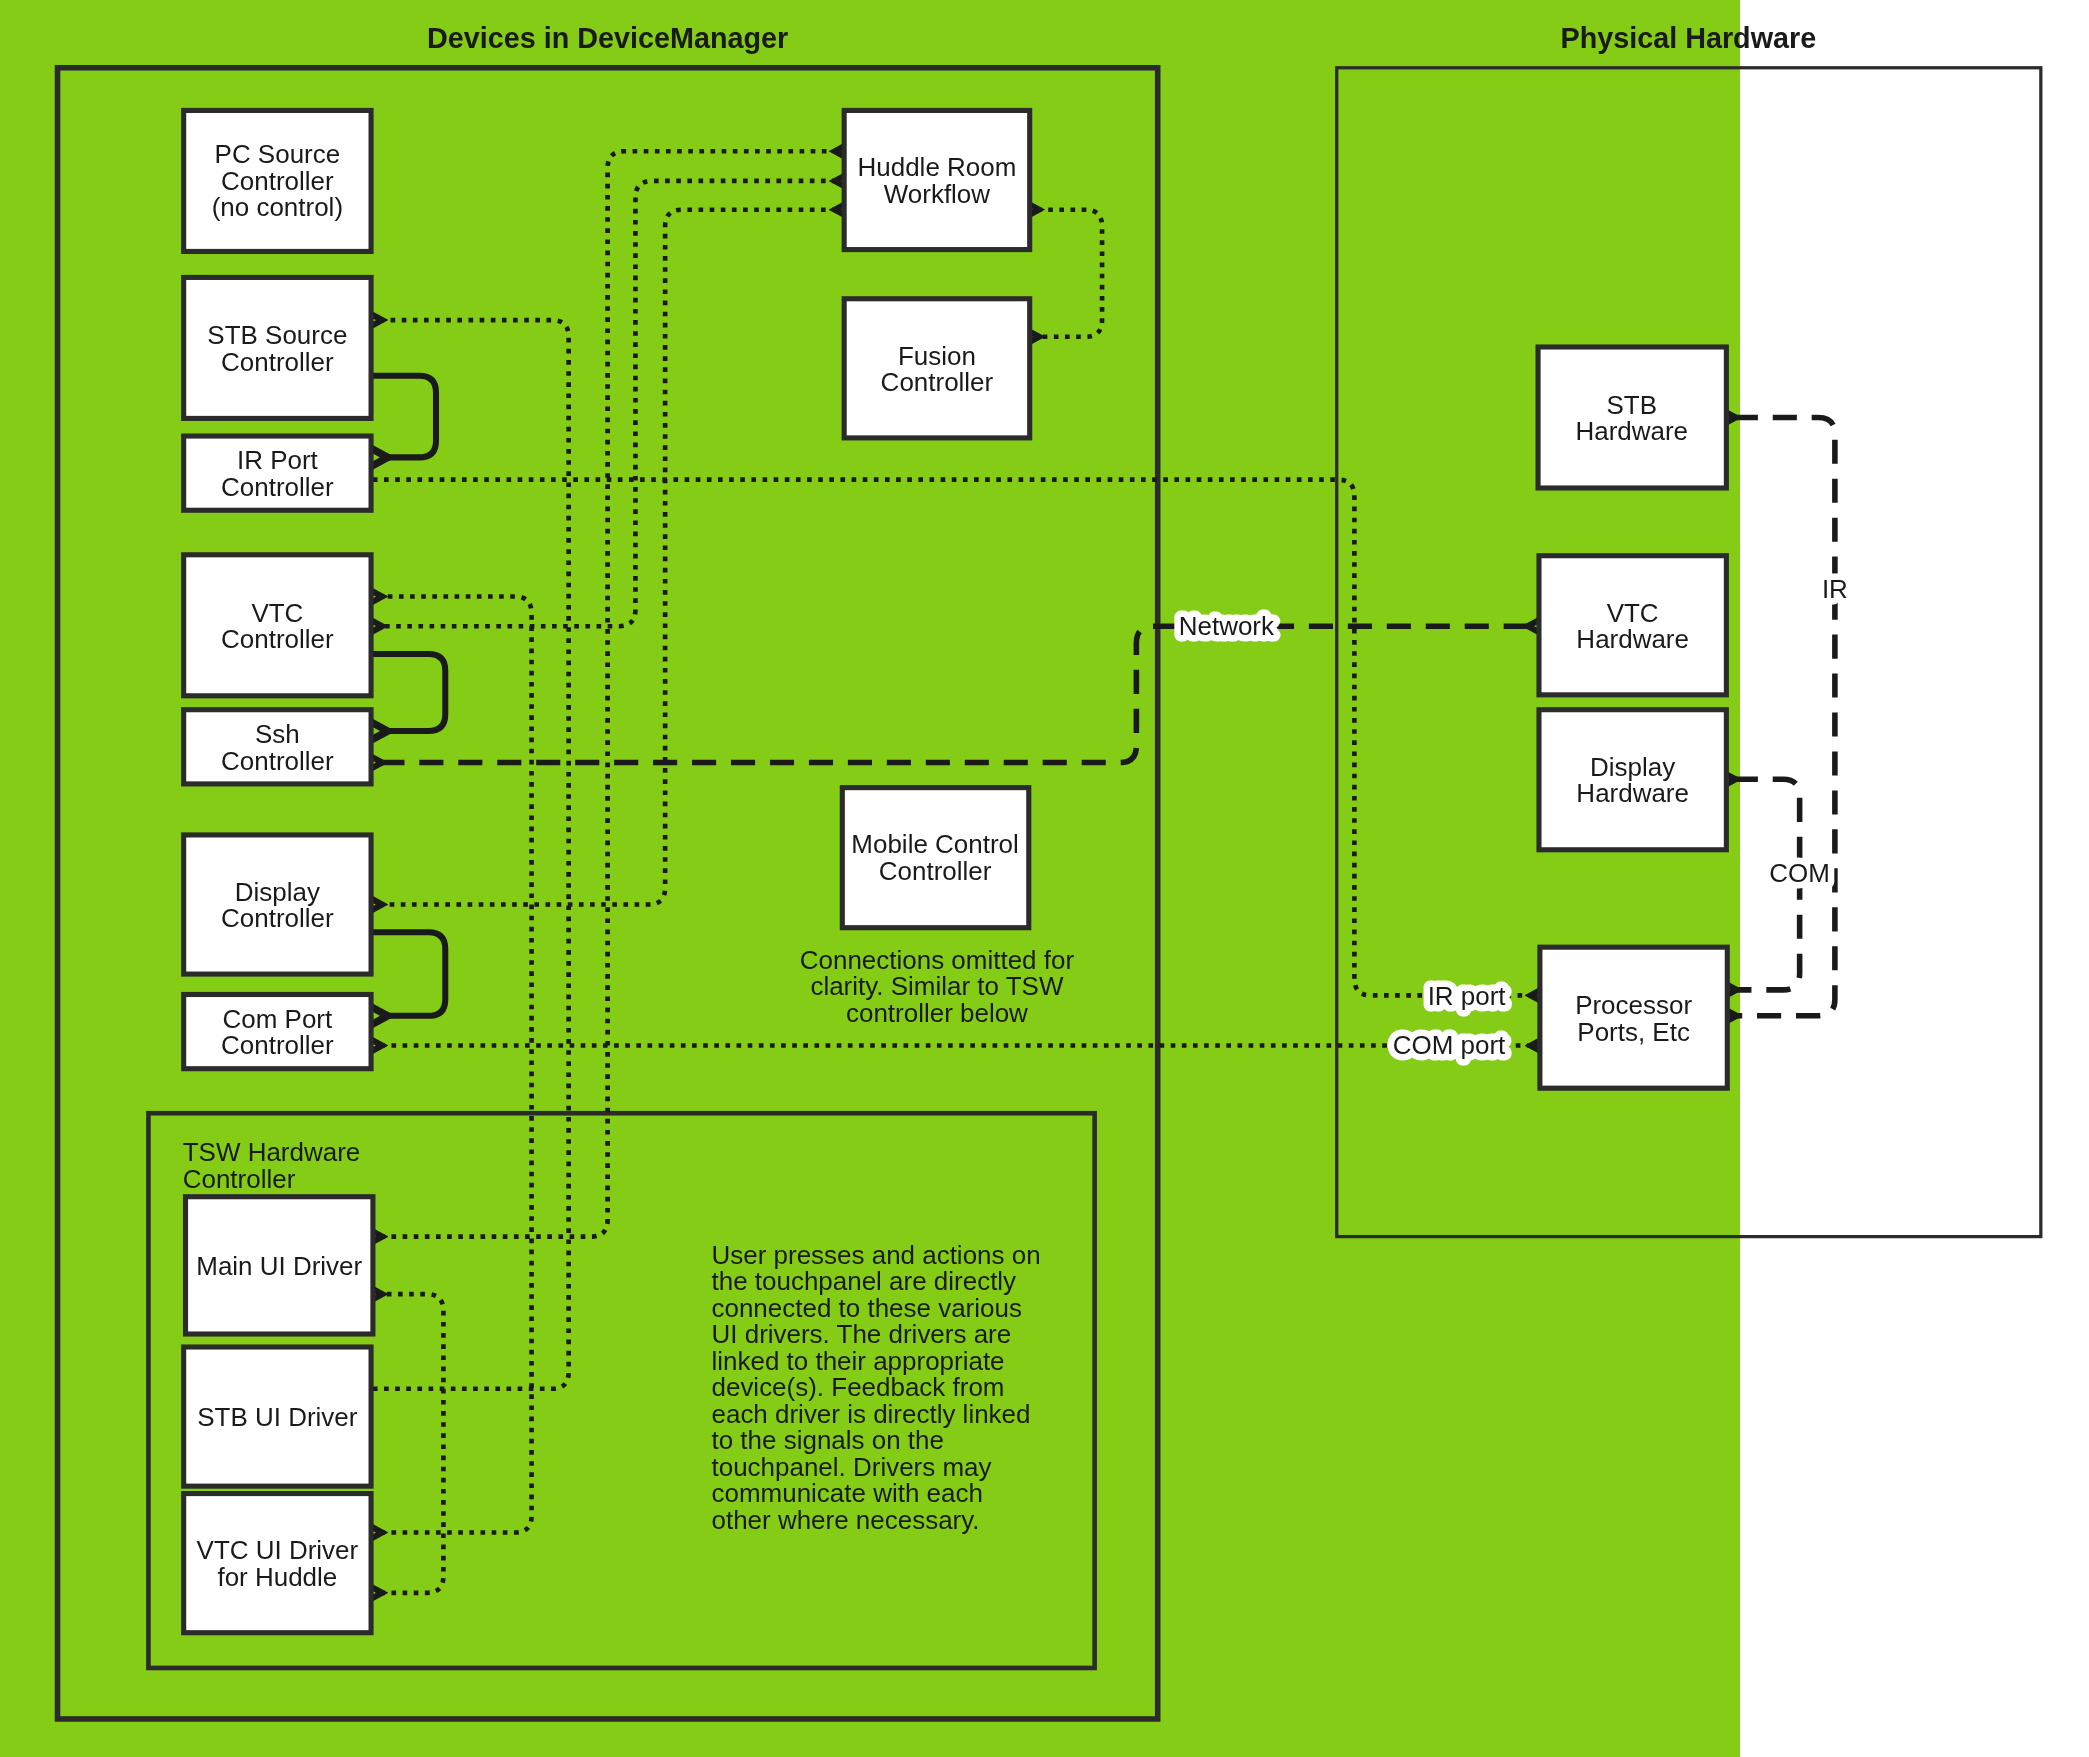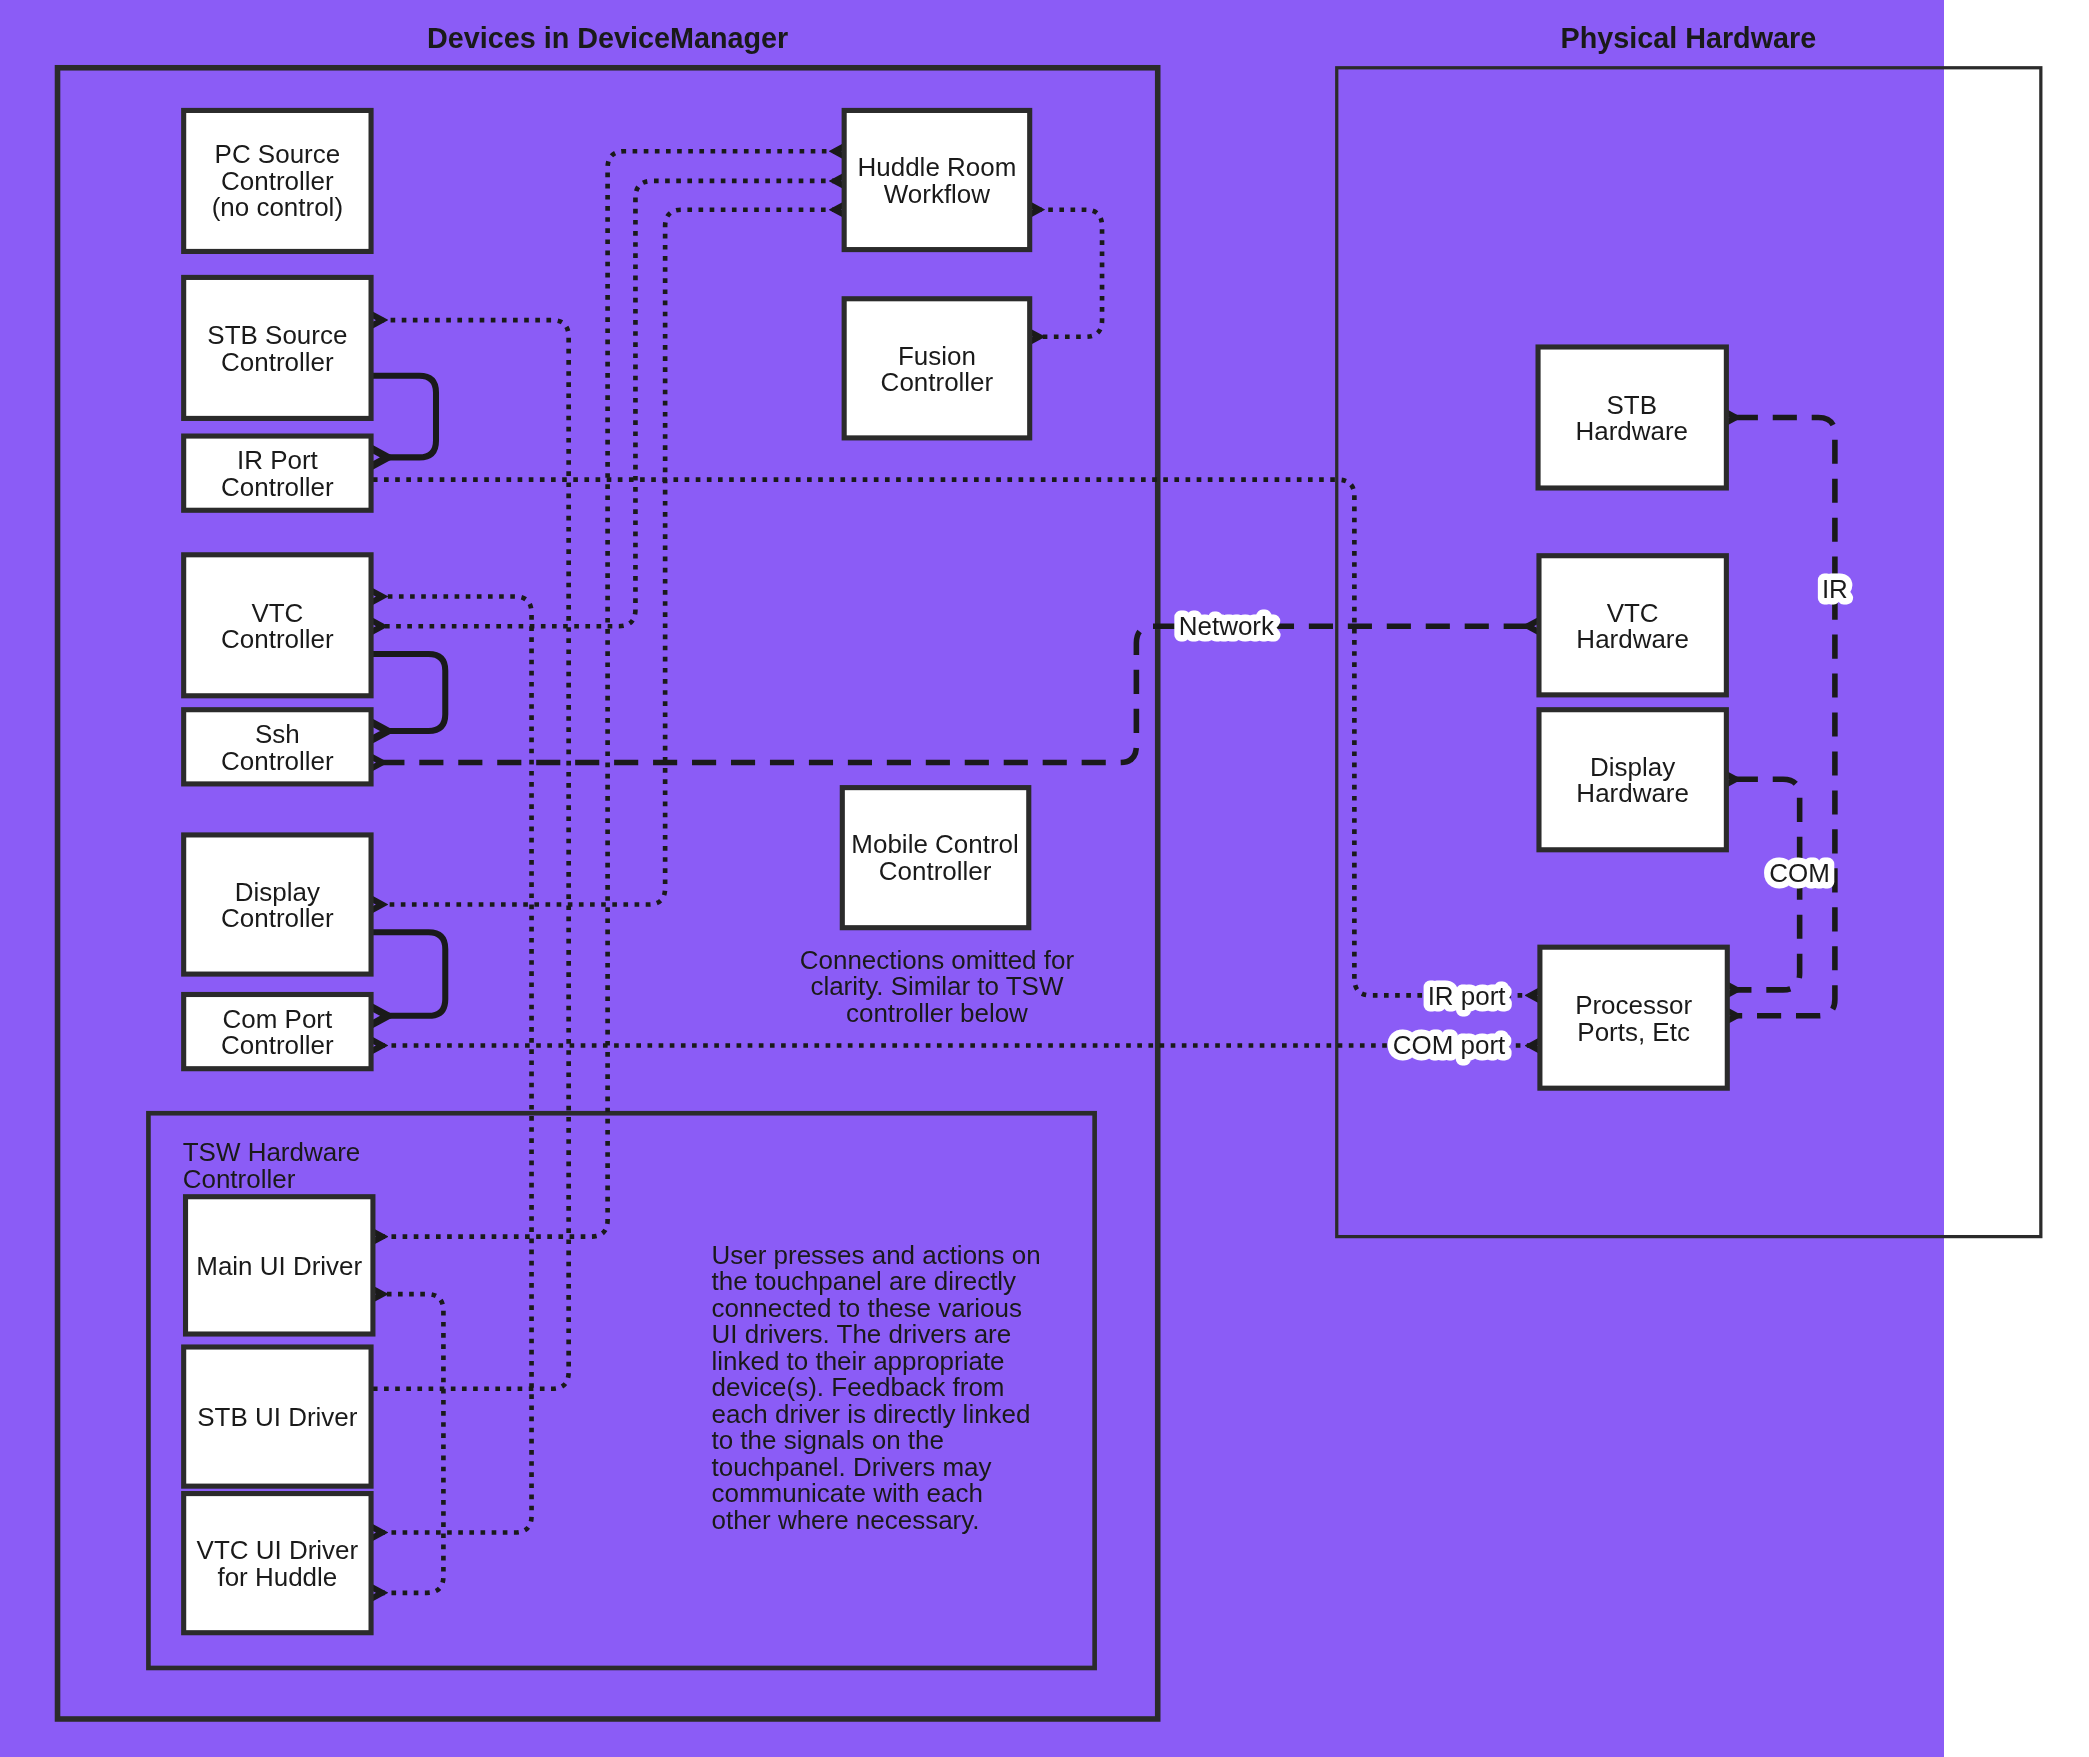--- a/index.html
+++ b/index.html
@@ -1,16 +1,16 @@
 <!DOCTYPE html>
 <html style="font-size:15px"><head>
 <meta charset="utf-8">
 <style>
   html,body{margin:0;padding:0;background:#ffffff;}
-  .stage{position:relative;width:1944px;height:1758px;background:#8b5cf6;font-family:"Liberation Sans", sans-serif;}
+  .stage{position:relative;width:1740px;height:1758px;background:#84cc16;font-family:"Liberation Sans", sans-serif;}
   svg{display:block;}
   text{fill:#1a1a1a;font-family:"Liberation Sans", sans-serif;font-size:28px;}
   .title{font-size:31px;font-weight:700;text-anchor:middle;}
   .boxlabel{text-anchor:middle;}
   .leftlabel{text-anchor:start;}
   .note{text-anchor:middle;}
   .bigtext{text-anchor:start;}
   .edge-label{text-anchor:middle;paint-order:stroke;stroke:#ffffff;stroke-width:14px;stroke-linejoin:round;fill:#1a1a1a;}
   .box{fill:#ffffff;stroke:#2b2b2b;stroke-width:5.5;}
   .container{fill:none;stroke:#2b2b2b;}

